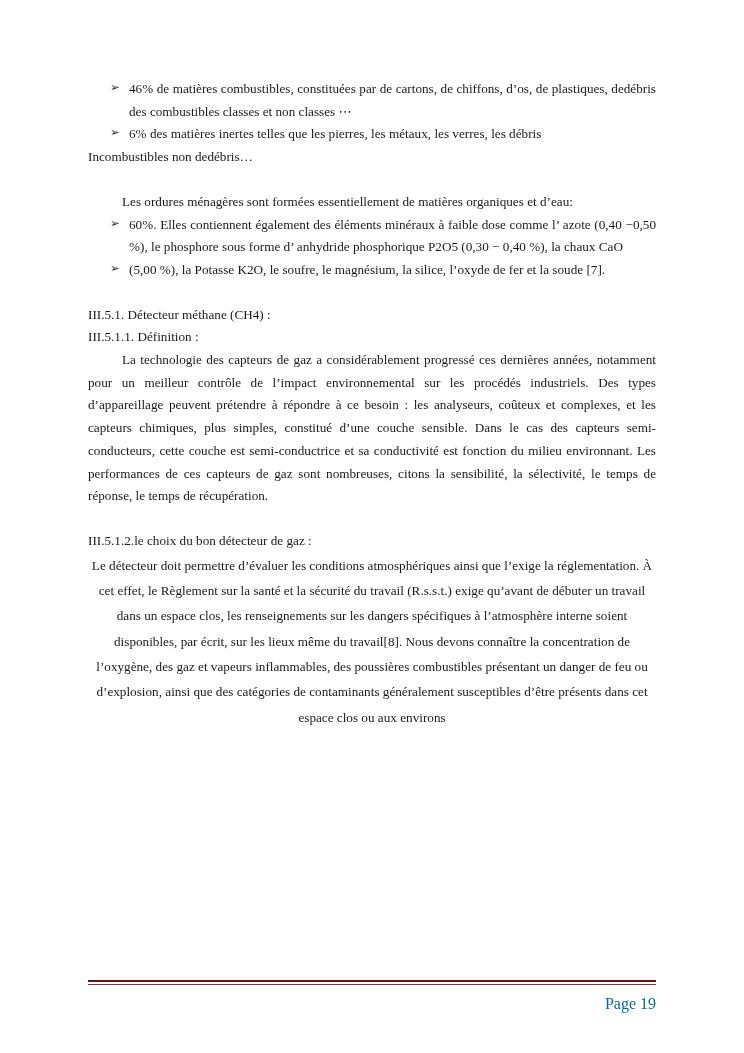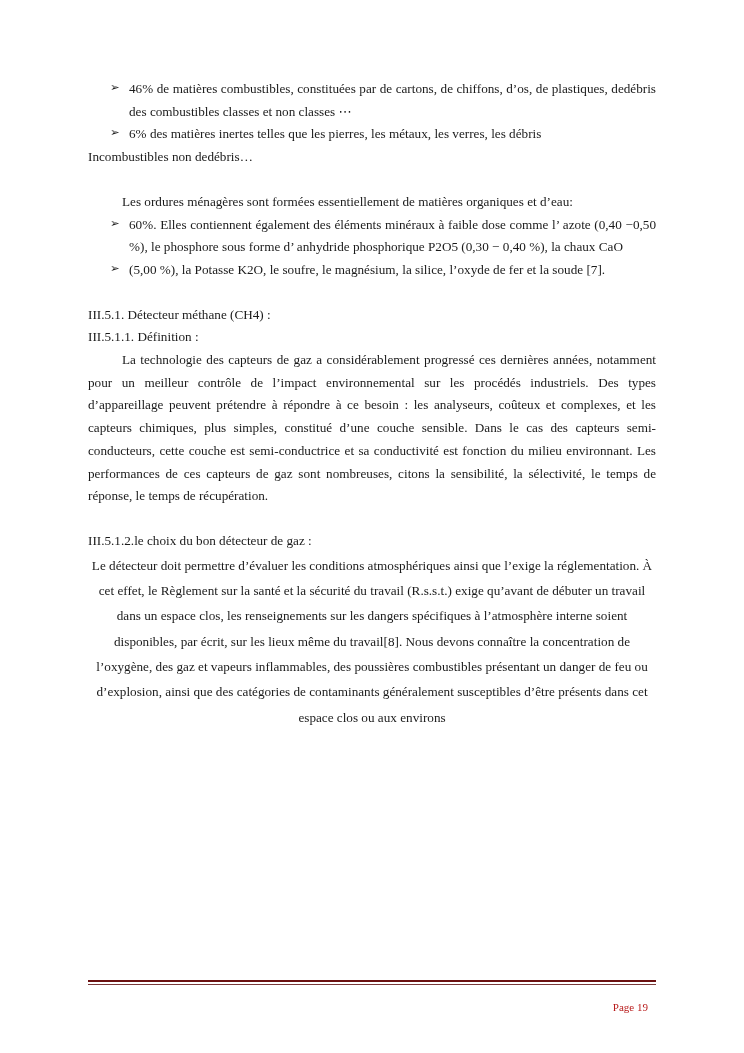--- a/index.html
+++ b/index.html
@@ -80,25 +80,25 @@
     height: 2px;
     background: #6b1111;
     margin-bottom: 2px;
   }
   .rule-thin {
     height: 1px;
     background: #7a3a3a;
   }
   .page-num {
     position: absolute;
-    right: 96px;
+    right: 88px;
     bottom: 40px;
-    font-size: 11px;
+    font-size: 16px;
     font-family: "Liberation Serif", serif;
-    color: #b91c1c;
+    color: #0369a1;
   }
 </style>
 </head>
 <body>
 
 <div class="page">
   <div class="content">
 
     <div class="bullet-row">
       <span class="bullet-glyph">➢</span>

